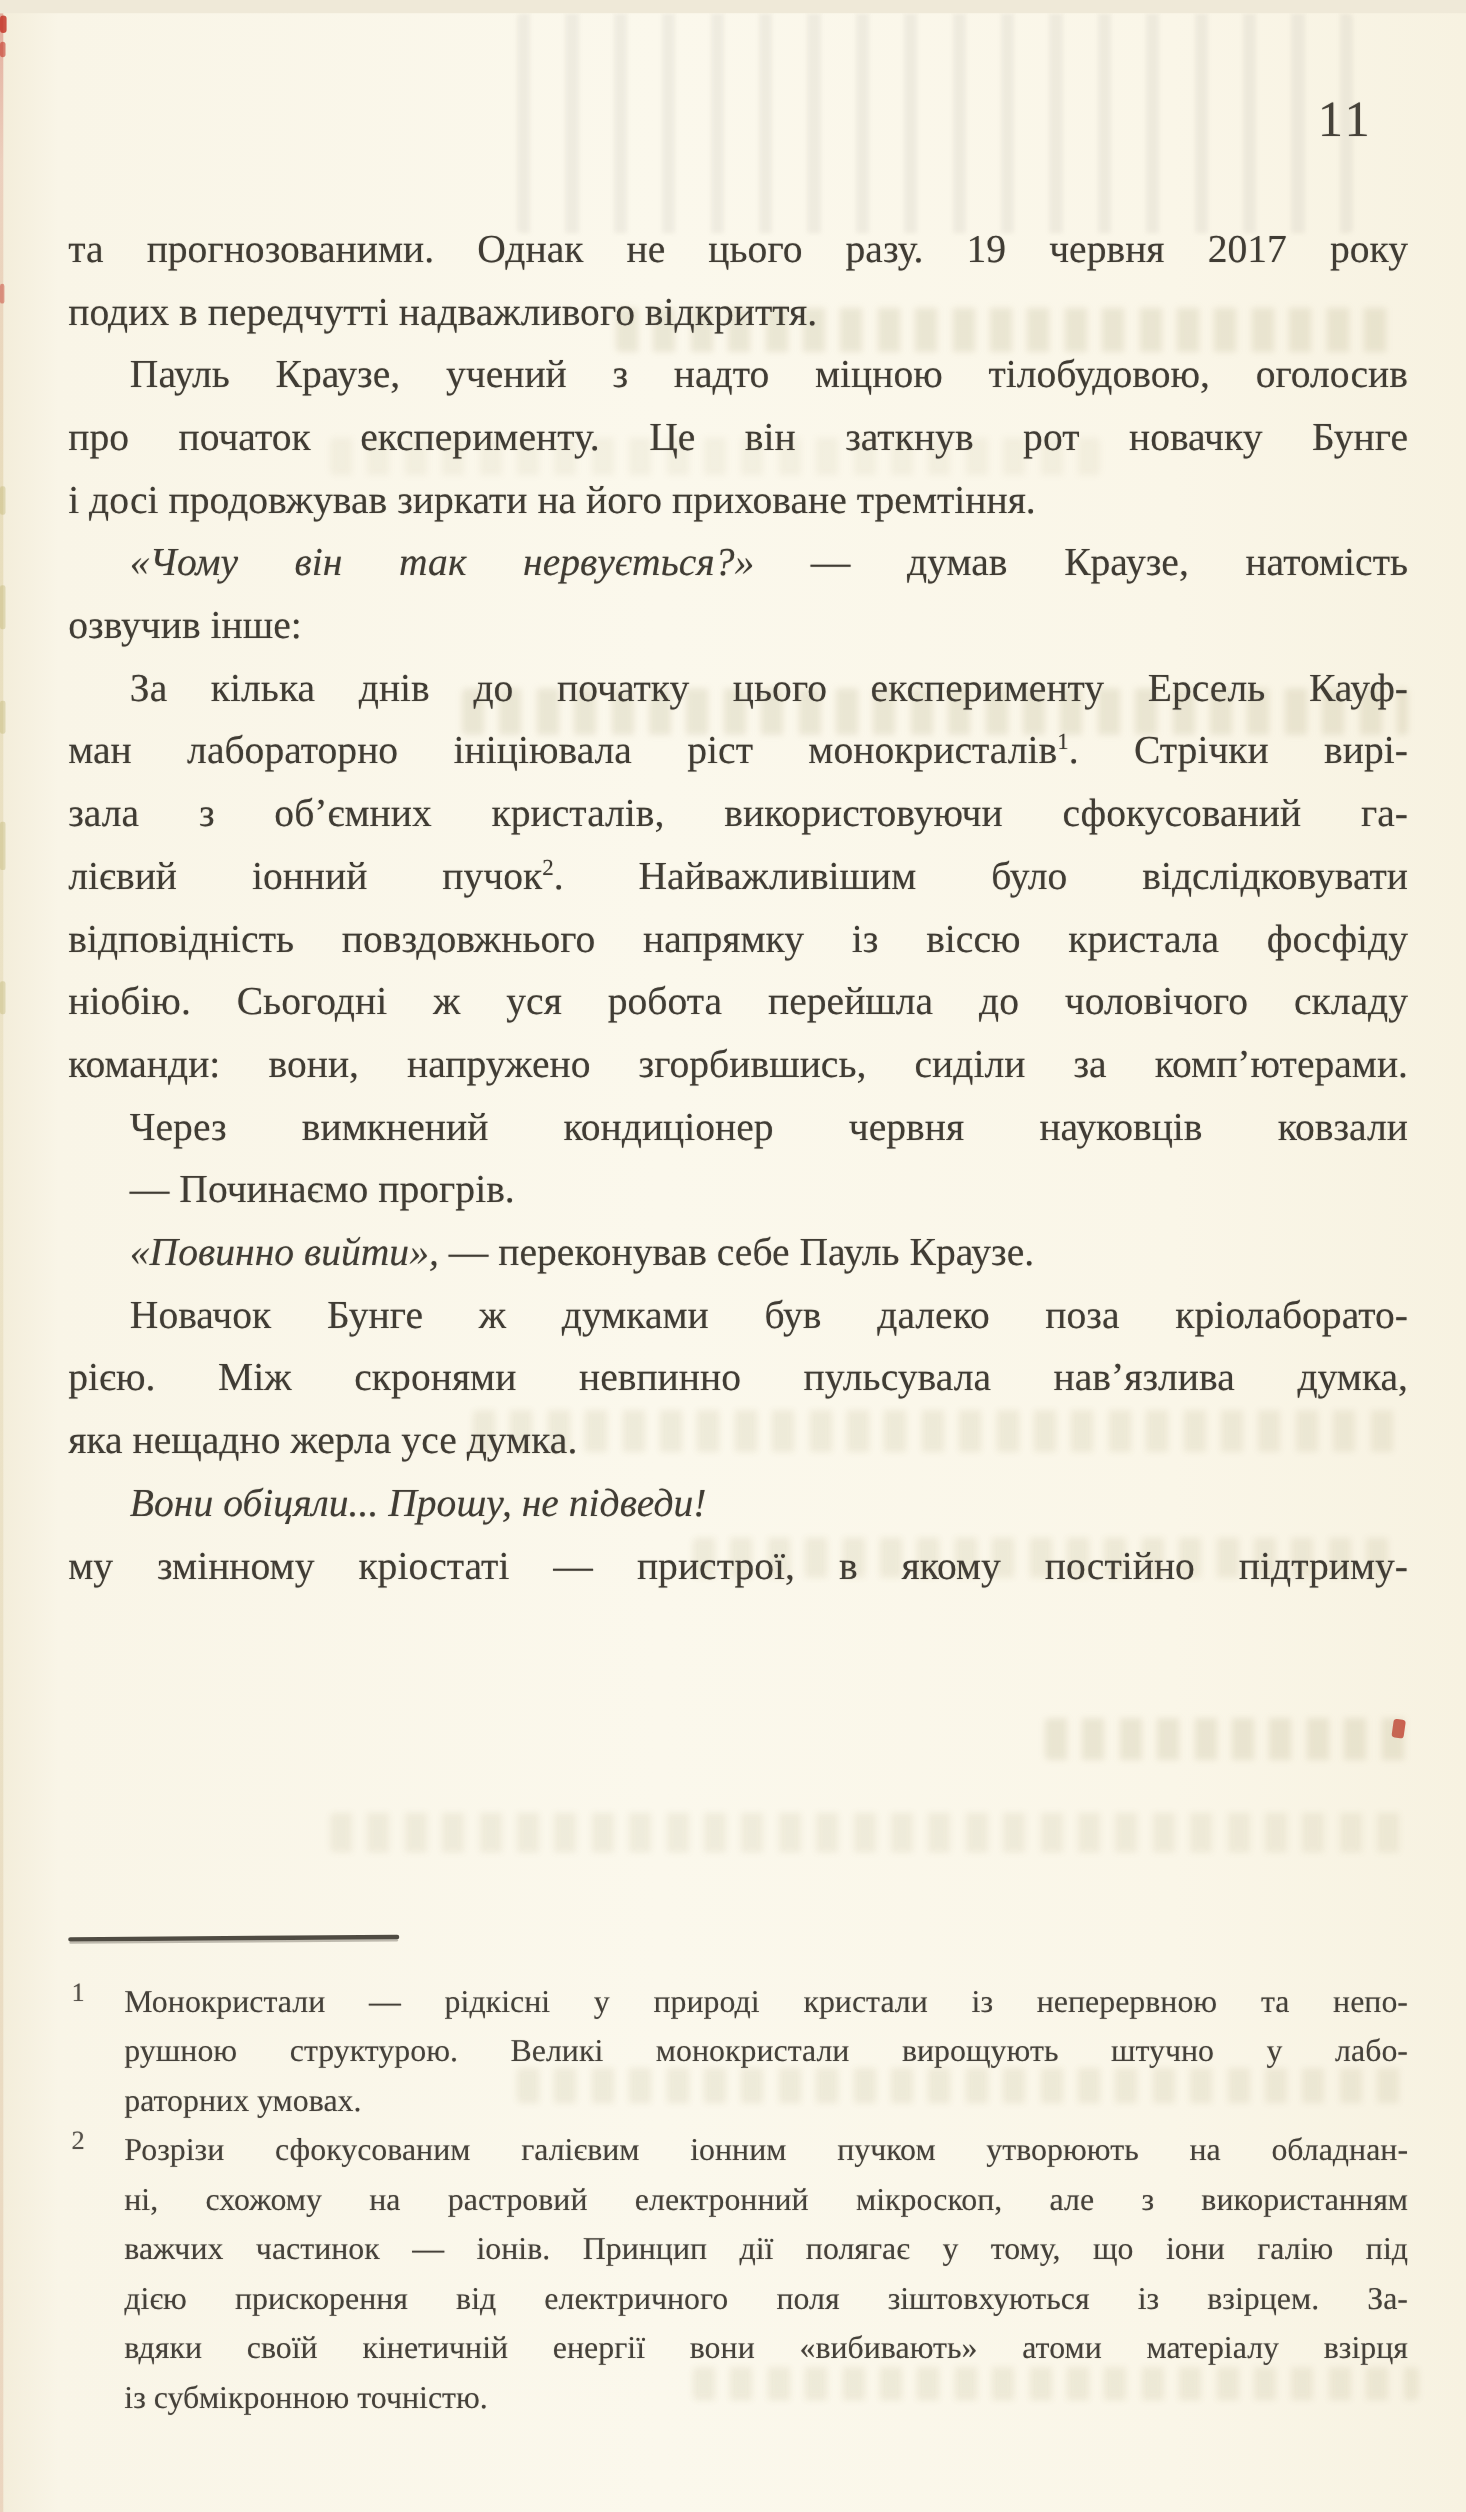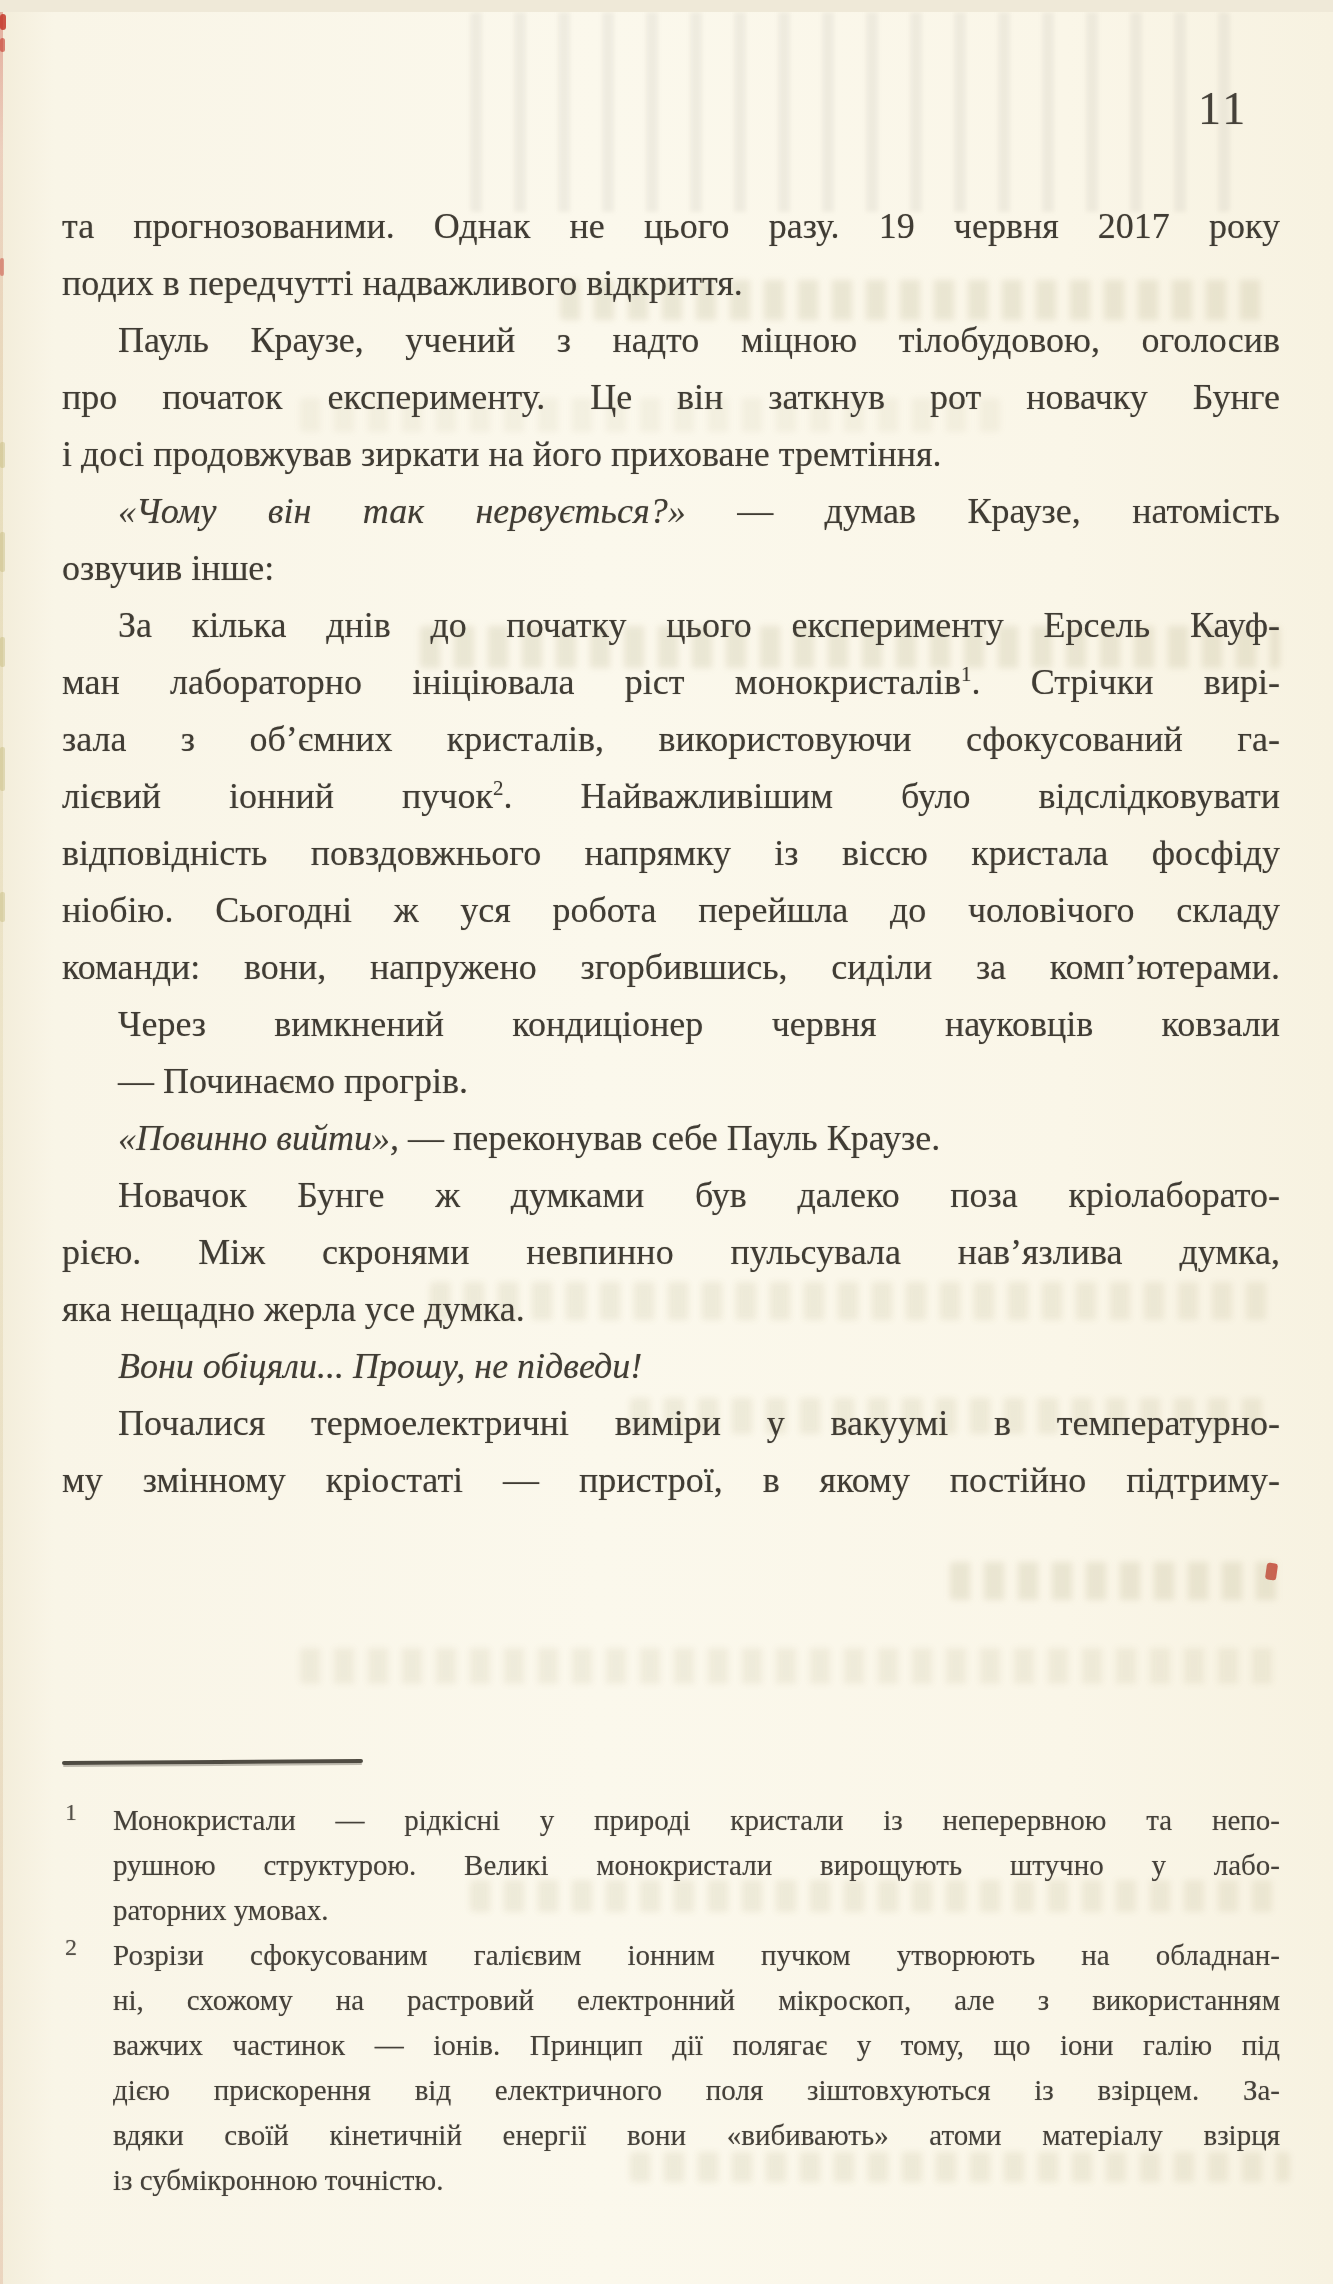--- a/index.html
+++ b/index.html
@@ -150,21 +150,20 @@
       </div>
       <div>
         <div class="line fill indent"><span>Новачок Бунге ж думками був далеко поза кріолаборато-</span></div>
         <div class="line fill"><span>рією. Між скронями невпинно пульсувала нав’язлива думка,</span></div>
         <div class="line"><span>яка нещадно жерла усе думка.</span></div>
       </div>
       <div>
         <div class="line indent"><span class="it">Вони обіцяли... Прошу, не підведи!</span></div>
       </div>
       <div>
-        <div class="line fill indent"><span>Почалися термоелектричні виміри у вакуумі в температурно-</span></div>
         <div class="line fill"><span>му змінному кріостаті — пристрої, в якому постійно підтриму-</span></div>
       </div>
     </div>
 
   <div class="divider"></div>
 
   <div class="footnotes">
       <div class="footnote">
         <span class="fn-marker">1</span>
         <div class="fn-line fill">Монокристали — рідкісні у природі кристали із неперервною та непо-</div>

